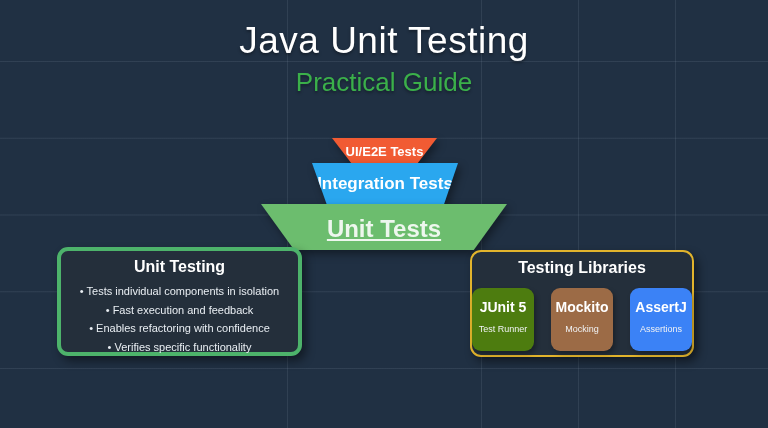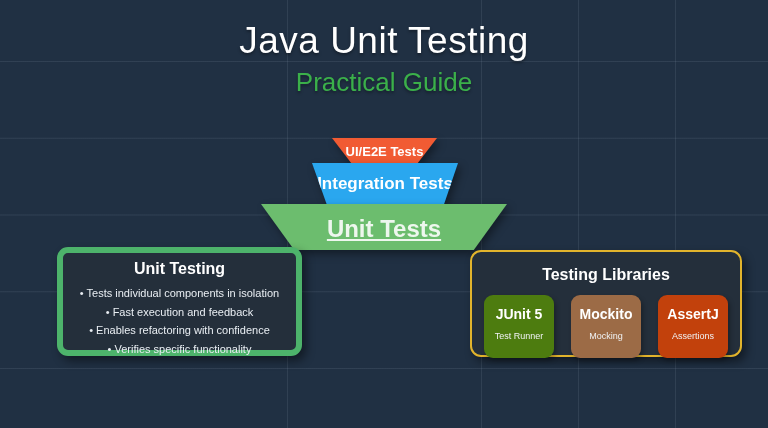--- a/index.html
+++ b/index.html
@@ -39,22 +39,22 @@
   .wrap-2 { left: 261px; top: 204px; width: 246px; height: 46px; }
   .level-0 { clip-path: polygon(0% 0%, 100% 0%, 81% 100%, 19% 100%); background: #f15b33; font-size: 13px; }
   .level-1 { clip-path: polygon(0% 0%, 100% 0%, 90.5% 100%, 10% 100%); background: #2aa7ef; font-size: 17px; }
   .level-2 { clip-path: polygon(0% 0%, 100% 0%, 86.5% 100%, 13.5% 100%); background: #6cbd6e; font-size: 24px; color: #eef7ee; padding-top: 4px; }
 
   
   .panel {
     position: absolute; border-radius: 11px; background: #242f3b;
     box-shadow: 4px 5px 10px rgba(0,0,0,0.45);
   }
-  .panel-unit { left: 57px; top: 247px; width: 245px; height: 109px; border: 6px solid #7dd3fc; padding-top: 7px; }
-  .panel-libs { left: 470px; top: 250px; width: 272px; height: 107px; border: 2px solid #e2b42c; padding-top: 14px; }
+  .panel-unit { left: 57px; top: 247px; width: 245px; height: 109px; border: 4px solid #7dd3fc; padding-top: 7px; }
+  .panel-libs { left: 470px; top: 250px; width: 224px; height: 107px; border: 2px solid #e2b42c; padding-top: 7px; }
   .panel-title { text-align: center; font-size: 16px; font-weight: bold; color: #ffffff; }
 
   .bullet-list { margin-top: 6px; }
   .bullet-line {
     text-align: center; font-size: 11px; color: #e9eef3; line-height: 18.5px;
   }
 
   .cards-row {
     margin-top: 11px; display: flex; justify-content: center; gap: 17px;
   }
@@ -107,18 +107,18 @@
   <div class="panel-title">Testing Libraries</div>
   <div class="cards-row">
     <div class="lib-card card-junit" style="background: #4d7c0f;">
       <div class="lib-name">JUnit 5</div>
       <div class="lib-role">Test Runner</div>
     </div>
     <div class="lib-card card-mockito" style="background: rgb(156, 107, 70);">
       <div class="lib-name">Mockito</div>
       <div class="lib-role">Mocking</div>
     </div>
-    <div class="lib-card card-assertj" style="background: #c2410c;">
+    <div class="lib-card card-assertj" style="background: #3b82f6;">
       <div class="lib-name">AssertJ</div>
       <div class="lib-role">Assertions</div>
     </div>
   </div>
 </div>
 
 </body></html>

